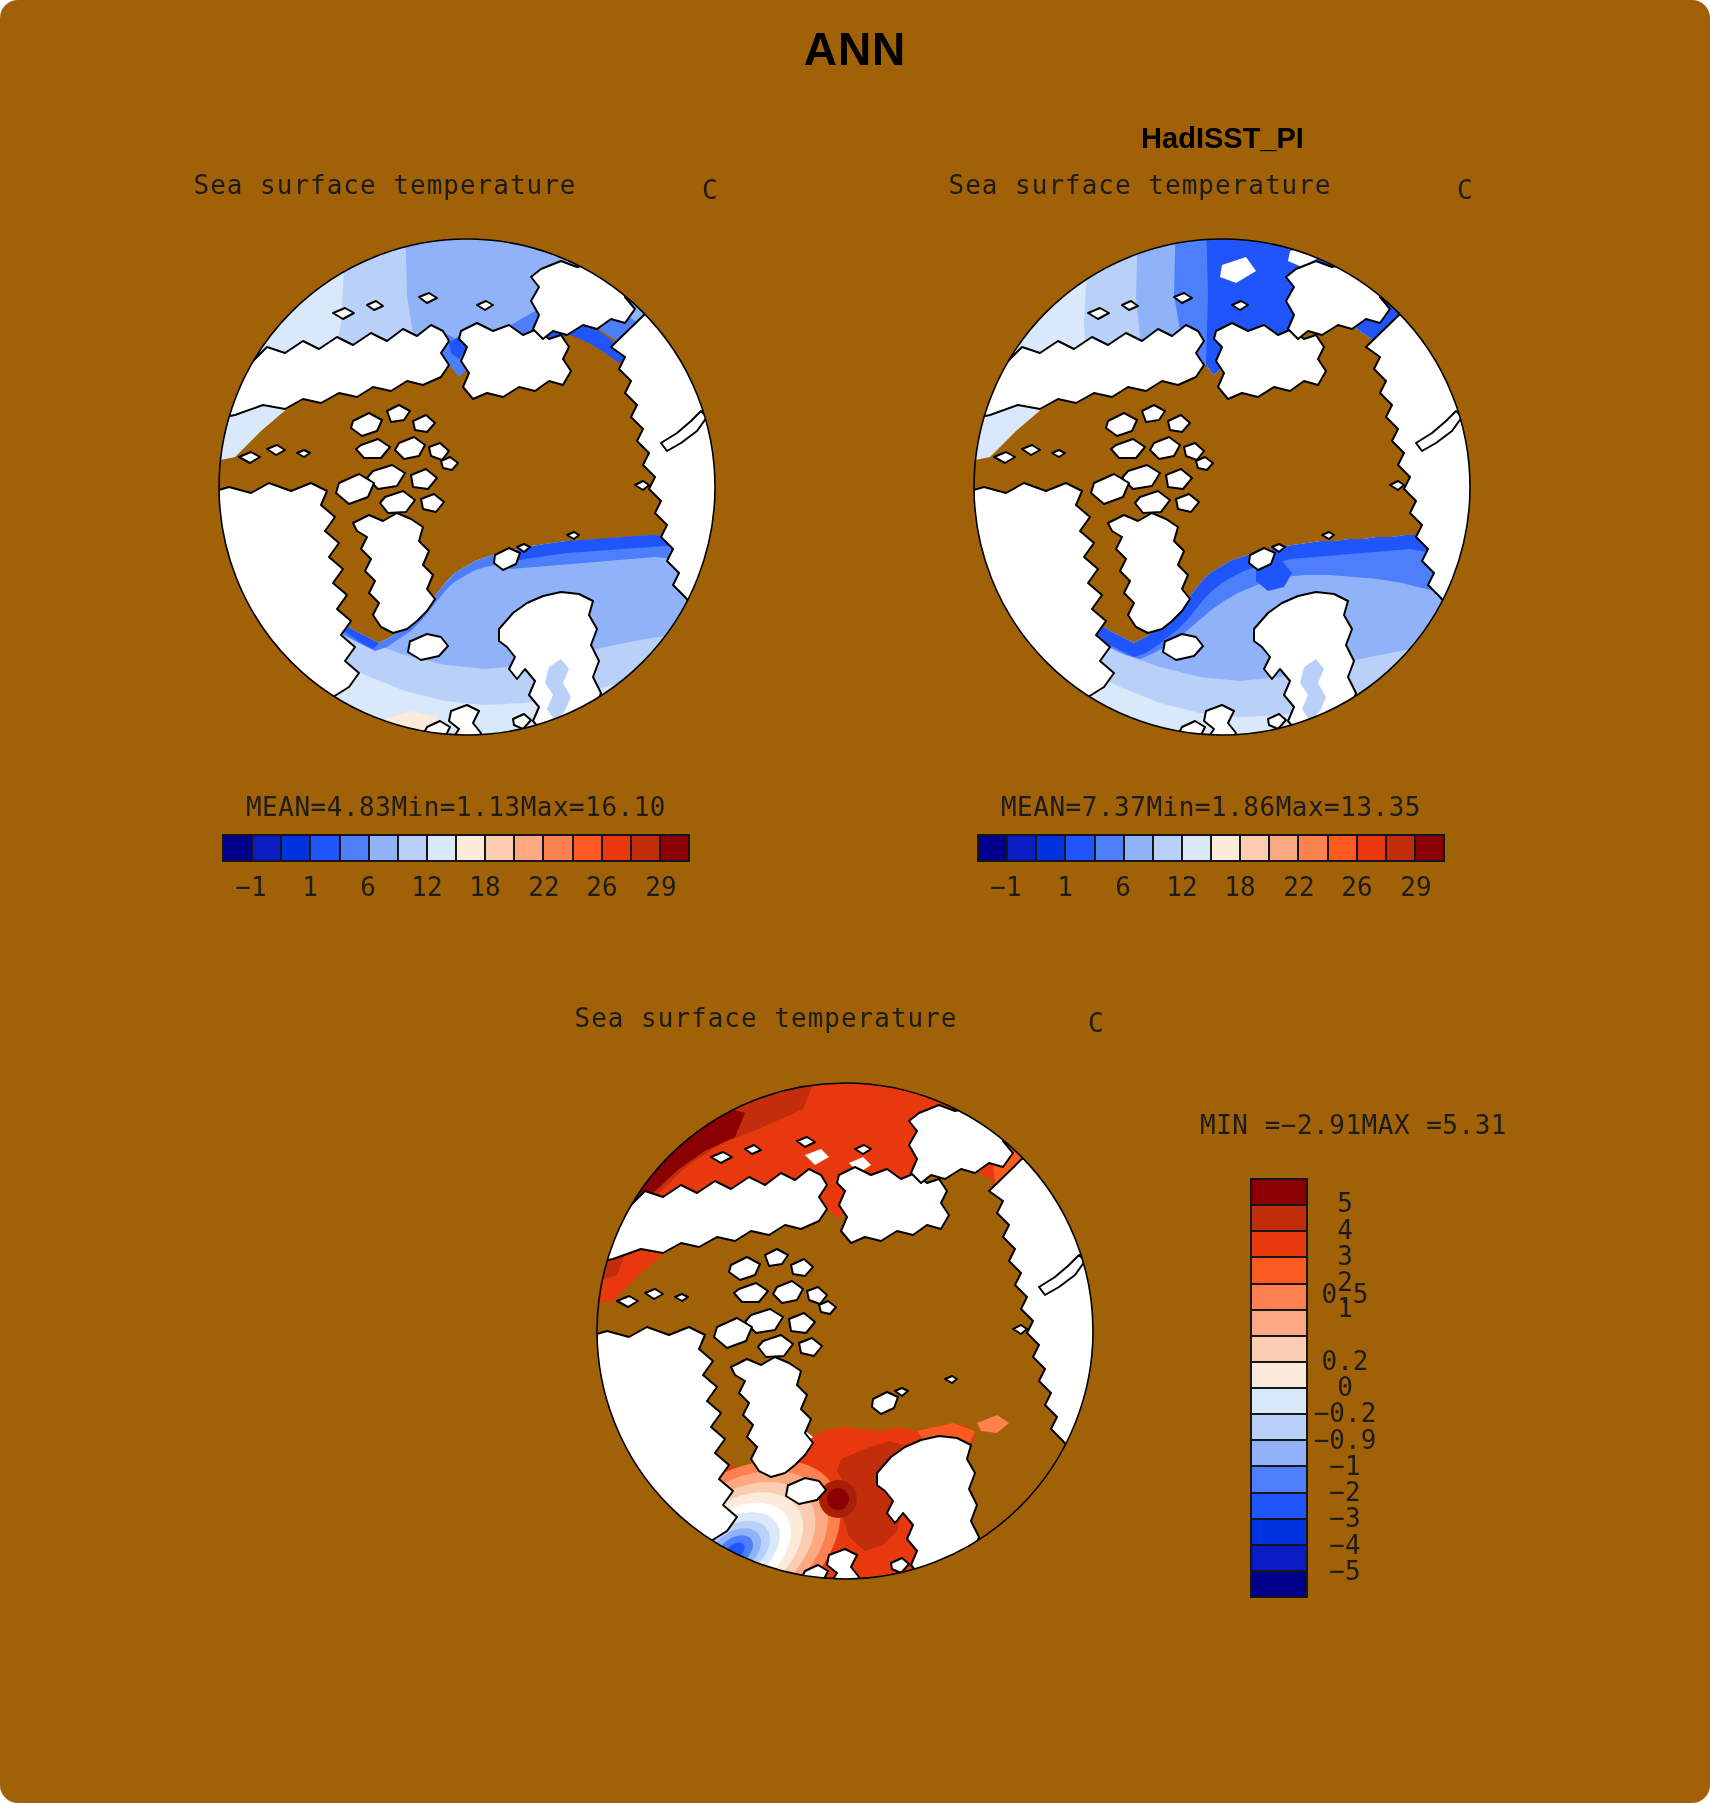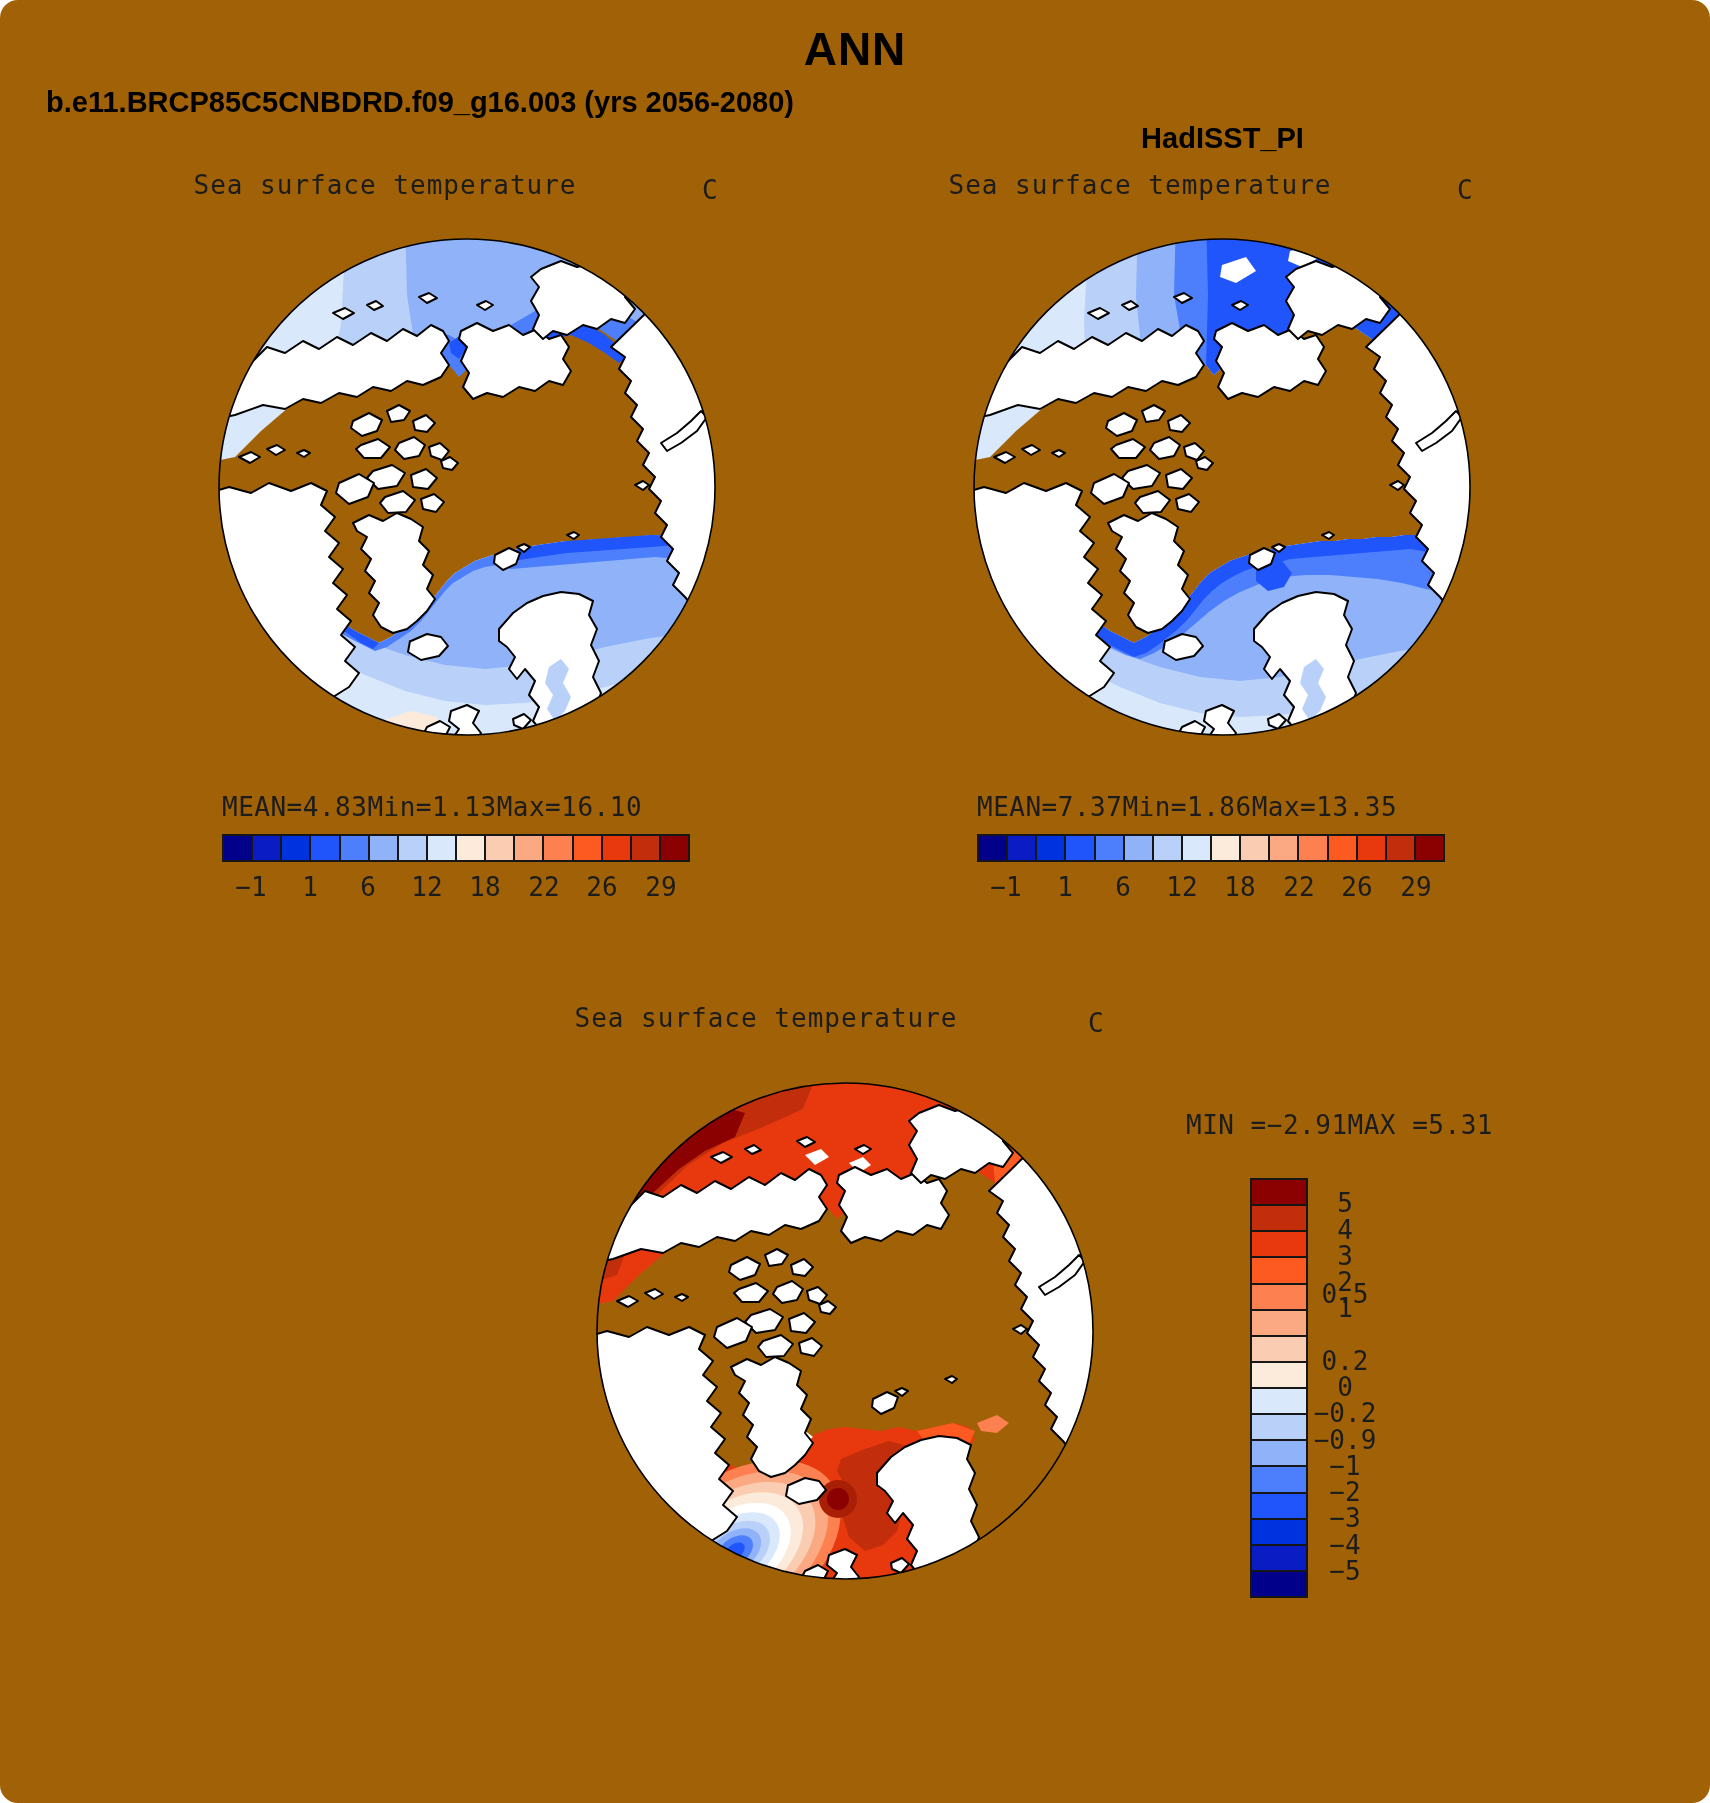--- a/index.html
+++ b/index.html
@@ -5,21 +5,21 @@
   html,body{margin:0;padding:0;background:#fff;}
   .canvas{position:relative;width:1710px;height:1803px;background:#a16207;overflow:hidden;
           font-family:"DejaVu Sans Mono","Liberation Mono",monospace;color:#111;border-radius:18px;}
   .t{position:absolute;white-space:nowrap;}
   .bold{font-family:"Liberation Sans","DejaVu Sans",sans-serif;font-weight:700;color:#000;}
   .figtitle{font-size:46px;letter-spacing:1px;text-align:center;}
   .phead{font-size:29px;text-align:center;}
   .ncl{font-family:"DejaVu Sans Mono","Liberation Mono",monospace;color:#1c1c1c;}
   .subtitle{font-size:26px;letter-spacing:1px;text-align:center;}
   .units{font-size:26px;}
-  .stats{display:flex;justify-content:flex-start;font-size:26px;letter-spacing:0.5px;}
+  .stats{display:flex;justify-content:center;font-size:26px;letter-spacing:0.5px;}
   .hbar{display:flex;}
   .hbar div{flex:1;border:2px solid #161616;margin-left:-2px;}
   .hbar div:first-child{margin-left:0;}
   .vbar{display:flex;flex-direction:column;}
   .vbar div{flex:1;border:2px solid #161616;margin-top:-2px;}
   .vbar div:first-child{margin-top:0;}
   .htick{font-size:26px;width:80px;text-align:center;}
   .vtick{font-size:26px;width:86px;text-align:center;}
   .map{position:absolute;}
   .rim{fill:none;stroke:#000;stroke-width:1.6;}
@@ -66,21 +66,20 @@
         <path d="M212,492 l13,-6 10,6 -6,12 -13,4 -7,-10 Z"></path>
         <path d="M284,394 L298,378 312,368 328,361 346,357 364,359 378,366 374,380 382,394 376,410 384,426 378,442 386,458 380,474 372,488 362,500 350,510 336,518 322,512 328,498 318,486 324,472 314,460 320,446 310,434 302,444 294,434 300,422 292,412 284,406 Z"></path>
         <path d="M298,484 l11,-5 7,6 -8,9 -9,-4 Z"></path>
         <path d="M420,250 l8,-4 6,4 -6,5 Z"></path>
           <path d="M352,300 l7,-3 5,3 -5,4 Z"></path>
       </g>
     </defs>
   </svg>
 
   <div class="t bold figtitle" style="left:0;top:22px;width:1710px;">ANN</div>
-  <div class="t bold phead" style="left:0;top:86px;width:840px;">b.e11.BRCP85C5CNBDRD.f09_g16.003 (yrs 2056-2080)</div>
   <div class="t bold phead" style="left:950px;top:86px;width:545px;margin-top:36px;">HadISST_PI</div>
 
   <div class="t ncl subtitle" style="left:185px;top:170px;width:400px;">Sea surface temperature</div>
   <div class="t ncl units" style="left:702px;top:175px;">C</div>
   <div class="t ncl subtitle" style="left:940px;top:170px;width:400px;">Sea surface temperature</div>
   <div class="t ncl units" style="left:1457px;top:175px;">C</div>
   <div class="t ncl subtitle" style="left:566px;top:1003px;width:400px;">Sea surface temperature</div>
   <div class="t ncl units" style="left:1088px;top:1008px;">C</div>
 
   <svg class="map" style="left:215px;top:235px;" width="504" height="504" viewBox="0 0 504 504">

